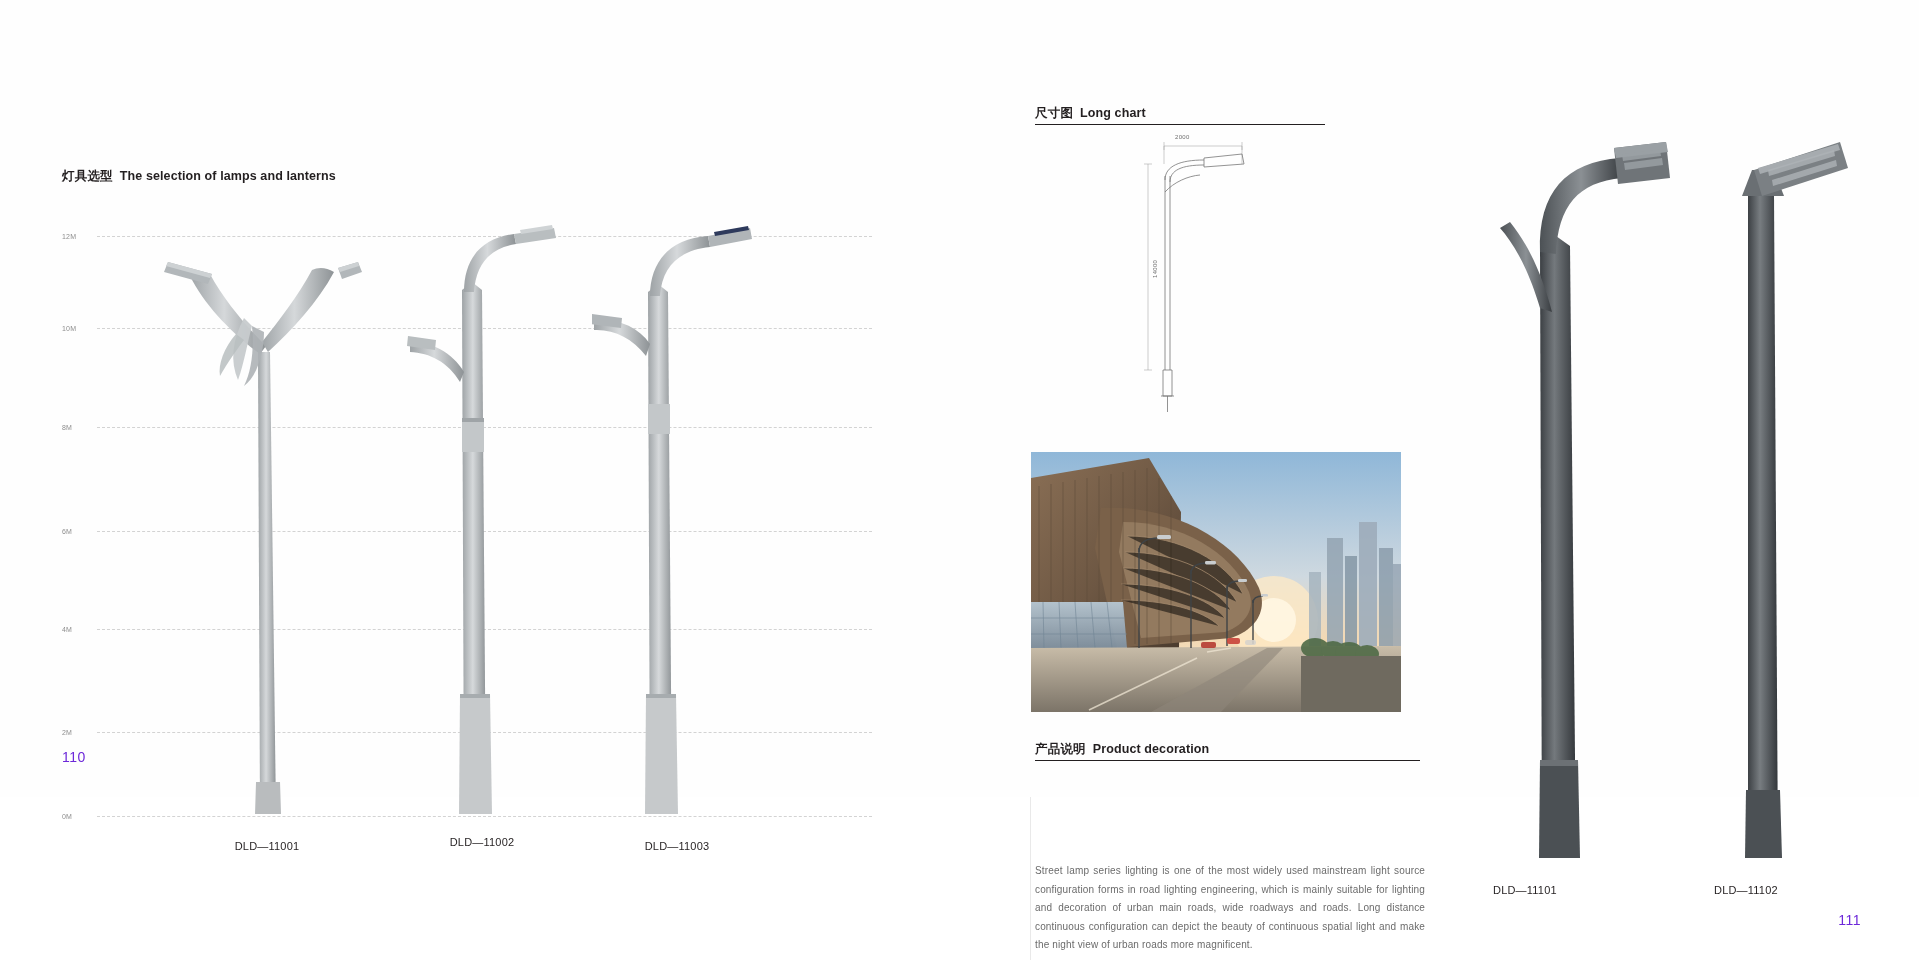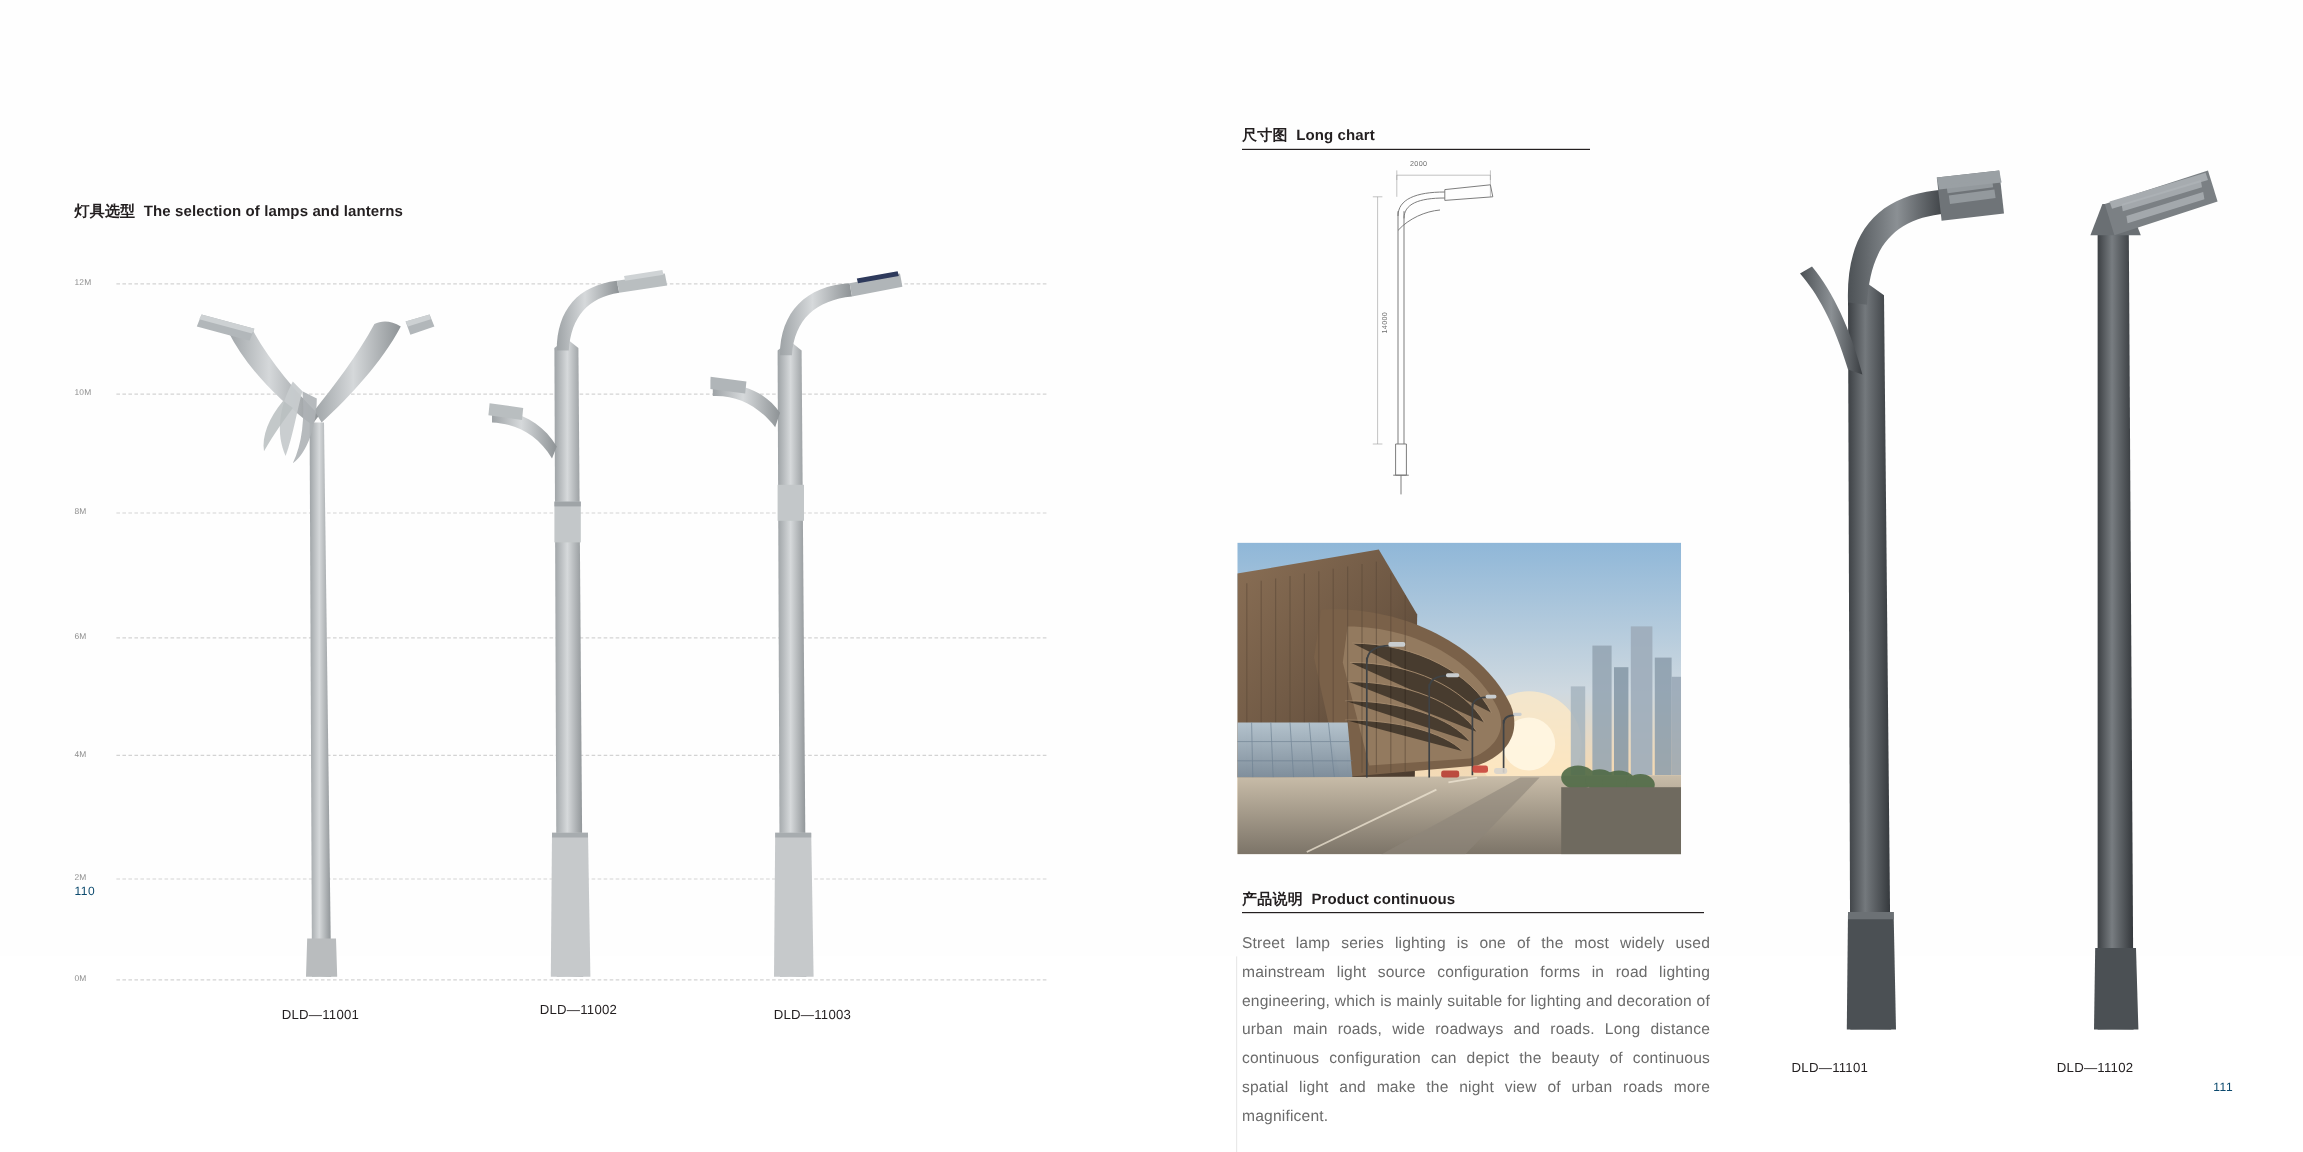--- a/index.html
+++ b/index.html
@@ -78,23 +78,23 @@
     font-size: 11px;
     color: #231f20;
     text-align: center;
     white-space: nowrap;
     letter-spacing: .2px;
   }
   .pole-figure { position: absolute; }
 
   .page-num {
     position: absolute;
-    bottom: 48px;
-    font-size: 10px;
-    color: #0c4a6e;
+    bottom: 32px;
+    font-size: 14px;
+    color: #6d28d9;
     letter-spacing: .5px;
   }
   .page-num-left { left: 62px; }
   .page-num-right { right: 58px; }
 
   
   #size-chart-title { left: 1035px; top: 105px; }
   .rule {
     position: absolute;
     height: 0;
@@ -140,23 +140,23 @@
     top: 768px;
     width: 390px;
     font-size: 8.2px;
     line-height: 1.75;
     color: #3a3a3a;
     text-align: justify;
   }
   .desc-en {
     position: absolute;
     left: 1035px;
-    top: 774px;
+    top: 862px;
     width: 390px;
-    font-size: 13px;
+    font-size: 10px;
     line-height: 1.85;
     color: #6b6b6b;
     text-align: justify;
     letter-spacing: .15px;
   }
 
   .right-caption {
     position: absolute;
     font-size: 11px;
     color: #231f20;
@@ -437,21 +437,21 @@
       <g opacity=".9">
         <rect x="196" y="186" width="13" height="6" rx="2" fill="#c9443a"></rect>
         <rect x="214" y="188" width="11" height="5" rx="2" fill="#d8d4cd"></rect>
         <rect x="170" y="190" width="15" height="6" rx="2" fill="#b63c33"></rect>
       </g>
     </svg>
   </div>
 
   <div class="rule" id="product-desc-rule"></div>
   <div class="sec-head" id="product-desc-title">
-    <span class="cn">产品说明</span><span class="en">Product continuous</span>
+    <span class="cn">产品说明</span><span class="en">Product decoration</span>
   </div>
 
   <div class="desc-en">Street lamp series lighting is one of the most widely used mainstream light source configuration forms in road lighting engineering, which is mainly suitable for lighting and decoration of urban main roads, wide roadways and roads. Long distance continuous configuration can depict the beauty of continuous spatial light and make the night view of urban roads more magnificent.</div>
 
   <svg style="position:absolute; left:1480px; top:140px;" width="190" height="740" viewBox="0 0 190 740">
     <defs>
       <linearGradient id="p1" x1="0" y1="0" x2="1" y2="0">
         <stop offset="0%" stop-color="#3c4044"></stop>
         <stop offset="40%" stop-color="#74797d"></stop>
         <stop offset="100%" stop-color="#32363a"></stop>

